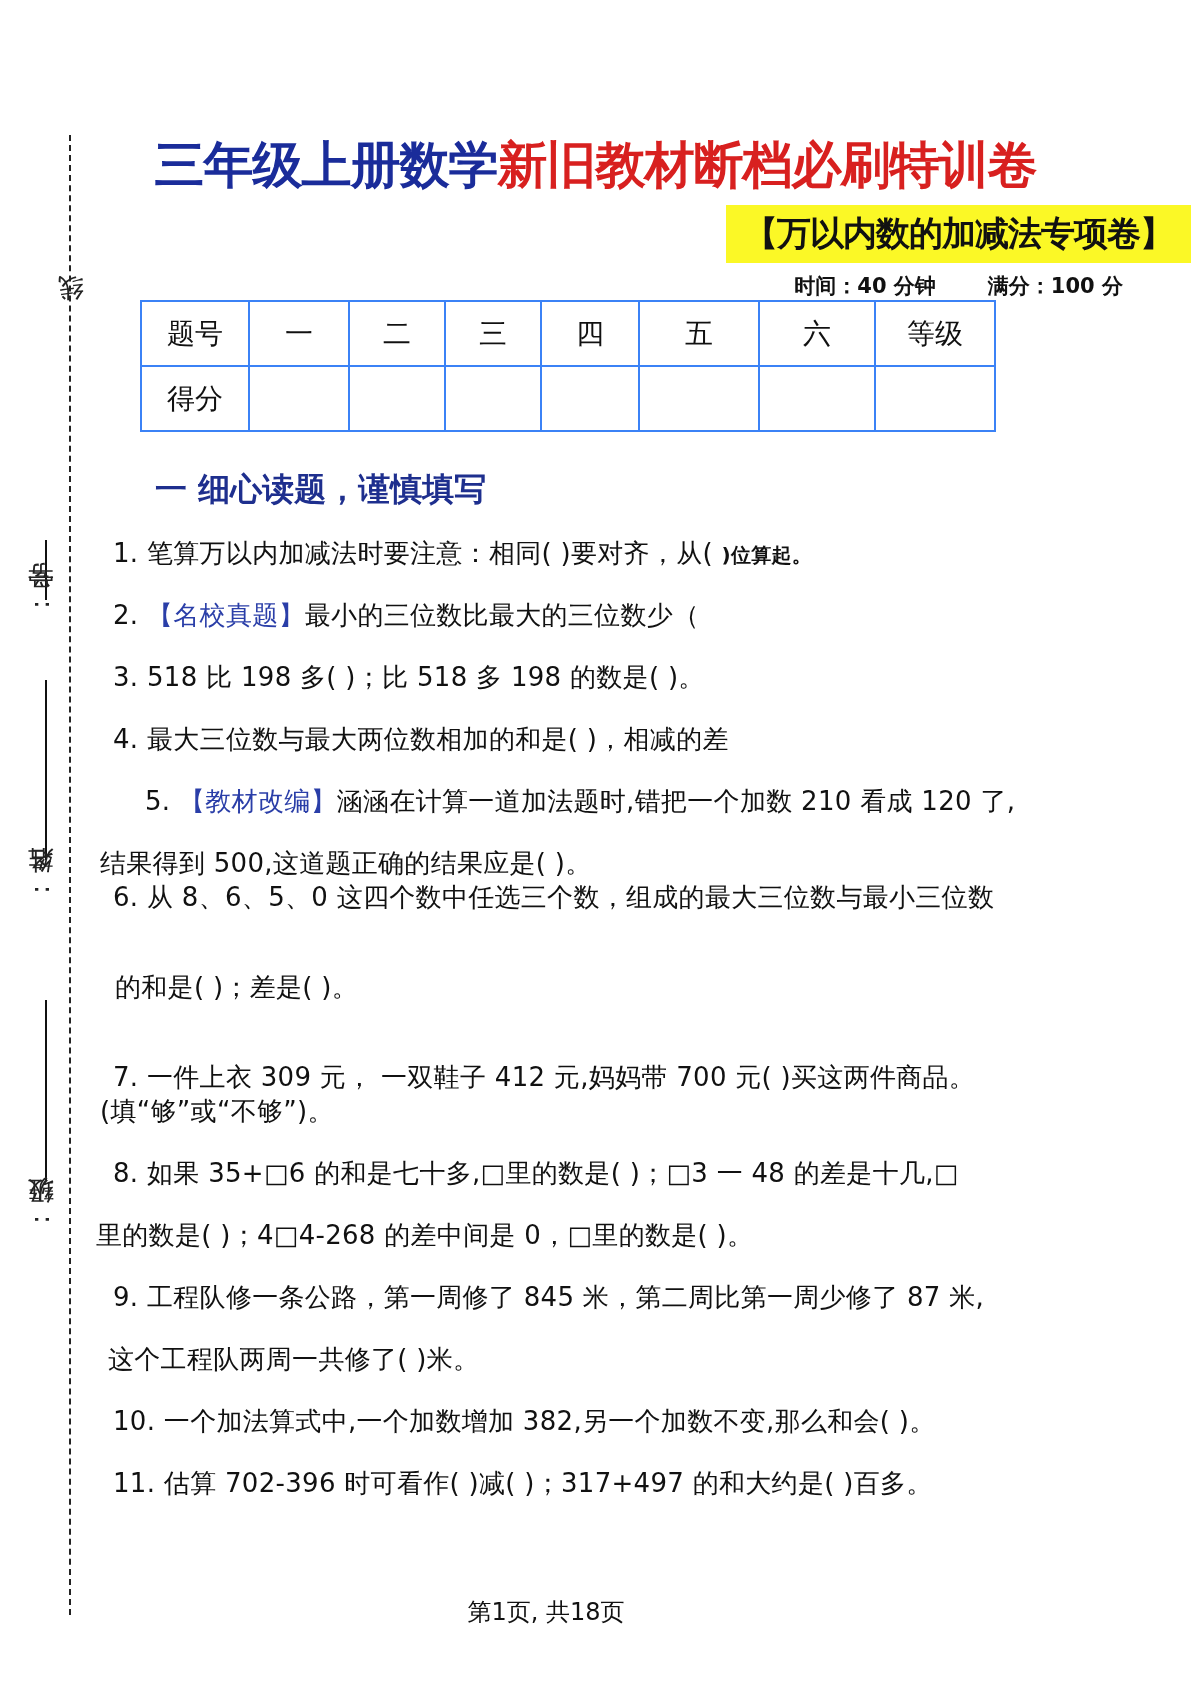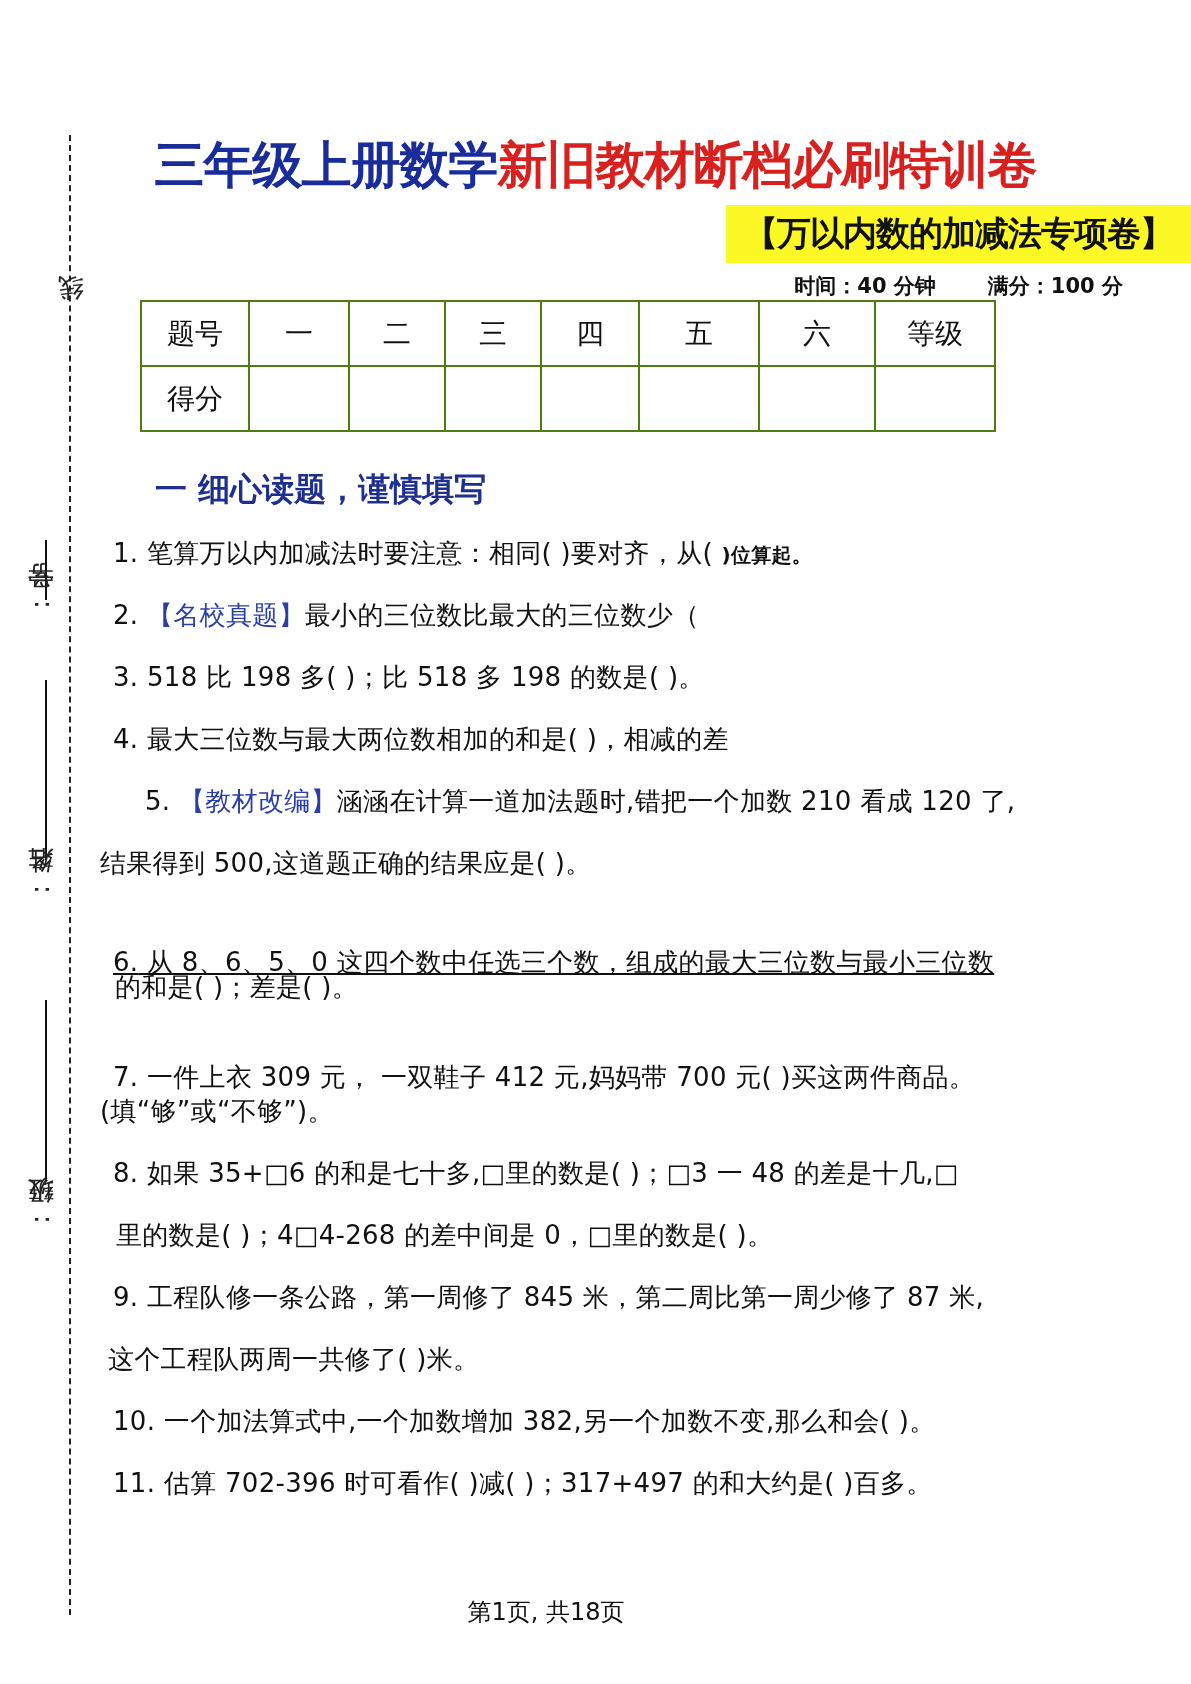--- a/index.html
+++ b/index.html
@@ -29,21 +29,21 @@
     font-size: 34px; font-weight: 900; color: #111; letter-spacing: -1px;
   }
   .meta {
     position: absolute; top: 272px; right: 68px; font-size: 21px; font-weight: 700; color: #111;
   }
   .meta span + span { margin-left: 52px; }
   table.score {
     position: absolute; left: 140px; top: 300px; border-collapse: collapse;
   }
   table.score td {
-    border: 2px solid #4d7c0f; height: 61px; text-align: center; font-size: 28px; color: #111;
+    border: 2px solid #3b82f6; height: 61px; text-align: center; font-size: 28px; color: #111;
   }
   .section-head {
     position: absolute; left: 155px; top: 468px; font-size: 32px; font-weight: 800; color: #1e2f8e;
   }
   .q {
     position: absolute; font-size: 26px; color: #111; white-space: nowrap; letter-spacing: 0.3px;
   }
   .tag { color: #2a3ea8; }
   .small-end { font-size: 20px; font-weight: 700; }
   .footer {
@@ -113,35 +113,35 @@
 </div>
 <div class="q" style="left:113px; top:722px;">
   <span>4.</span>
   <span>最大三位数与最大两位数相加的和是(      )，相减的差</span>
 </div>
 <div class="q" style="left:113px; top:784px;margin-left:32px;">
   <span>5.</span>
   <span class="tag">【教材改编】</span><span>涵涵在计算一道加法题时,错把一个加数 210 看成 120 了,</span>
 </div>
 <div class="q" style="left:100px; top:846px;">结果得到 500,这道题正确的结果应是(      )。</div>
-<div class="q" style="left:113px; top:945px;text-decoration:underline;">
+<div class="q" style="left:113px; top:880px;">
   <span>6.</span>
   <span>从 8、6、5、0 这四个数中任选三个数，组成的最大三位数与最小三位数</span>
 </div>
 <div class="q" style="left:115px; top:970px;">的和是(      )；差是(        )。</div>
 <div class="q" style="left:113px; top:1060px;">
   <span>7.</span>
   <span>一件上衣 309 元， 一双鞋子 412 元,妈妈带 700 元(     )买这两件商品。</span>
 </div>
 <div class="q" style="left:100px; top:1094px;">(填“够”或“不够”)。</div>
 <div class="q" style="left:113px; top:1156px;">
   <span>8.</span>
   <span>如果 35+□6 的和是七十多,□里的数是(     )；□3 一 48 的差是十几,□</span>
 </div>
-<div class="q" style="left:116px; top:1218px;">里的数是(     )；4□4-268 的差中间是 0，□里的数是(     )。</div>
+<div class="q" style="left:96px; top:1218px;">里的数是(     )；4□4-268 的差中间是 0，□里的数是(     )。</div>
 <div class="q" style="left:113px; top:1280px;">
   <span>9.</span>
   <span>工程队修一条公路，第一周修了 845 米，第二周比第一周少修了 87 米,</span>
 </div>
 <div class="q" style="left:100px; top:1342px;margin-left:8px;">这个工程队两周一共修了(      )米。</div>
 <div class="q" style="left:113px; top:1404px;">
   <span>10.</span>
   <span>一个加法算式中,一个加数增加 382,另一个加数不变,那么和会(      )。</span>
 </div>
 <div class="q" style="left:113px; top:1466px;">

